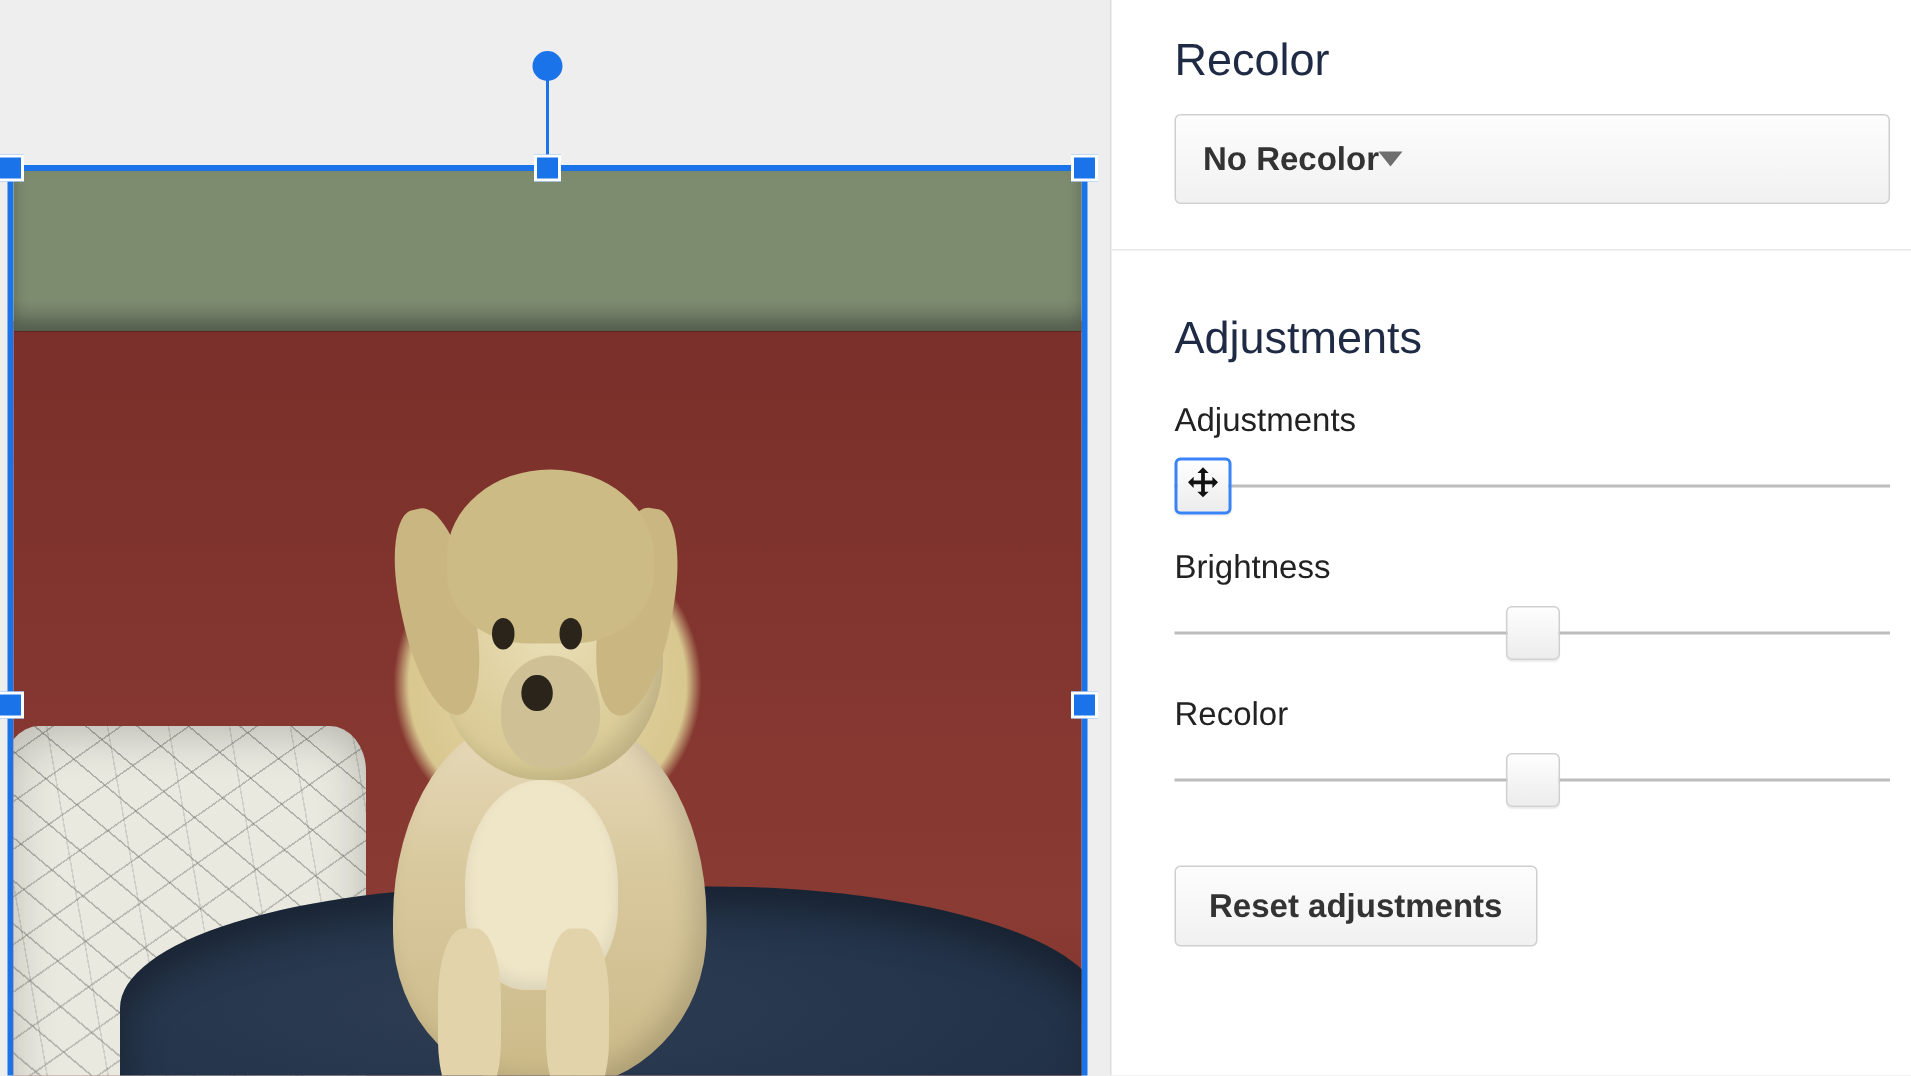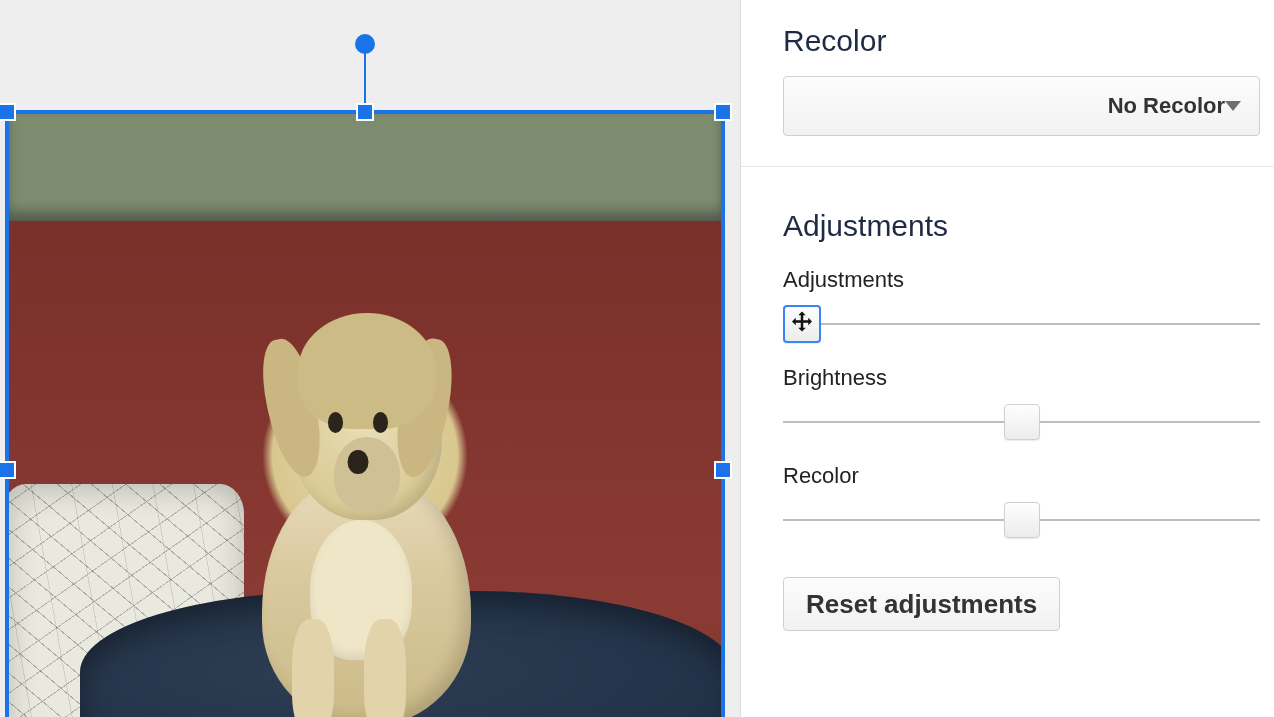--- a/index.html
+++ b/index.html
@@ -167,21 +167,21 @@
   .section-title {
     font-size: 30px;
     font-weight: 400;
     color:#1f2a44;
     margin: 24px 0 18px;
   }
   .section-title.adjust {
     margin-top: 42px;
   }
   .select {
-    display:flex; align-items:center; justify-content:flex-end;
+    display:flex; align-items:center; justify-content:flex-start;
     height:58px;
     padding:0 18px;
     border:1px solid #cfcfcf;
     border-radius:4px;
     background: linear-gradient(#fdfdfd,#f1f1f1);
     font-size:22px;
     font-weight:600;
     color:#333;
     cursor:pointer;
     user-select:none;
@@ -220,21 +220,21 @@
     width:30px; height:30px;
     pointer-events:none;
   }
   .reset-btn {
     margin-top:40px;
     display:inline-flex; align-items:center; justify-content:center;
     height:54px;
     padding:0 22px;
     border:1px solid #cfcfcf; border-radius:4px;
     background:linear-gradient(#fdfdfd,#f1f1f1);
-    font-size:26px; font-weight:700; color:#333;
+    font-size:22px; font-weight:700; color:#333;
     cursor:pointer;
   }
 </style>
 </head>
 <body>
 
 <div class="app">
 
   <div class="canvas-area">
     <div class="selected-object">

